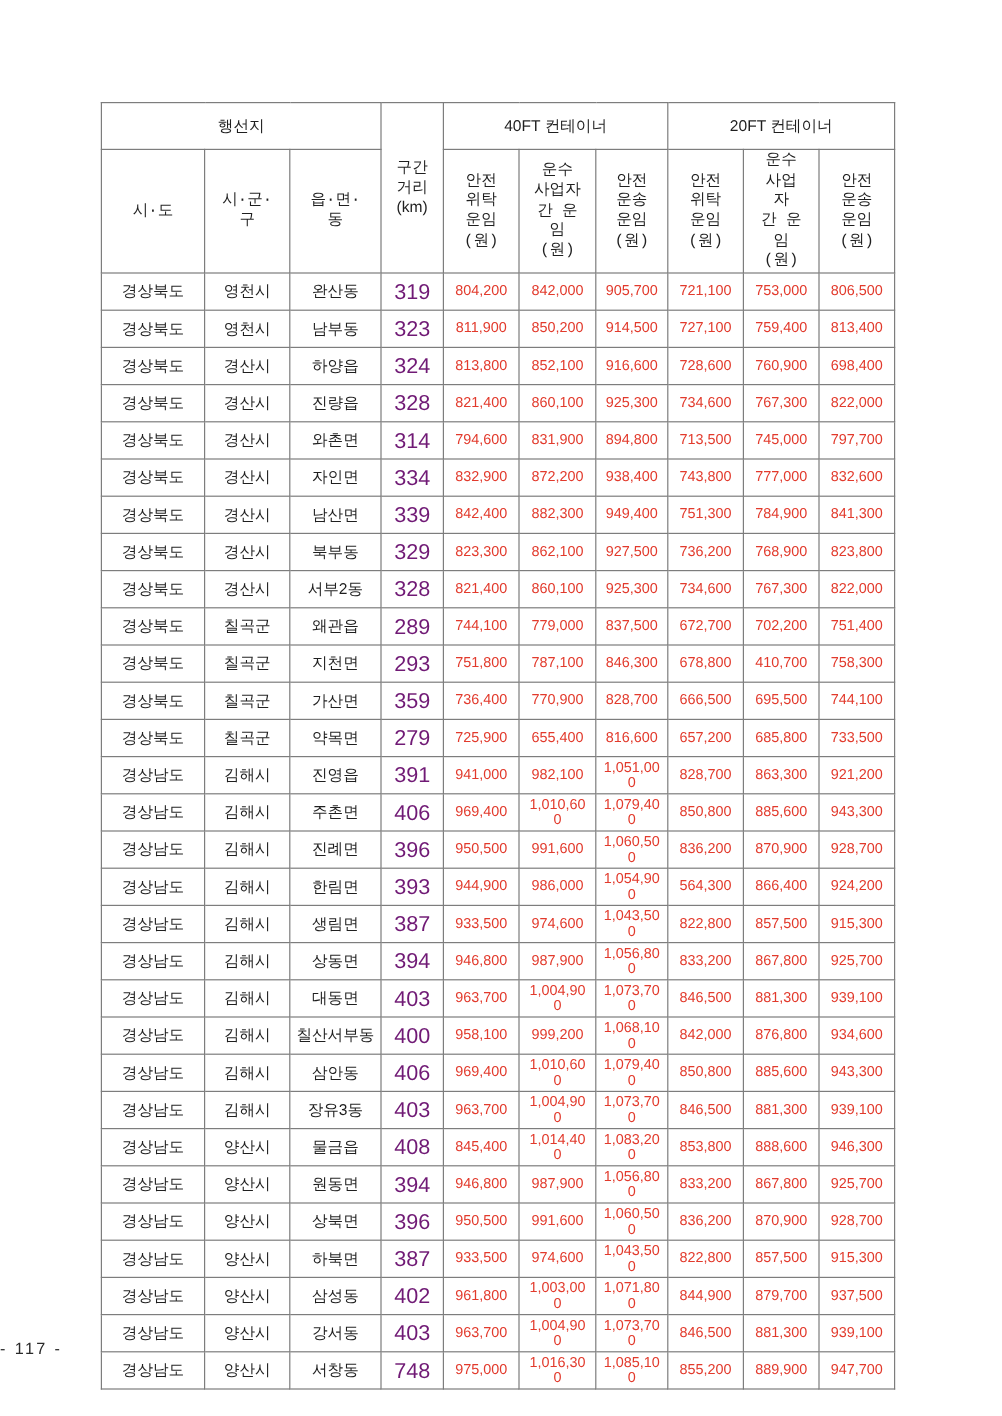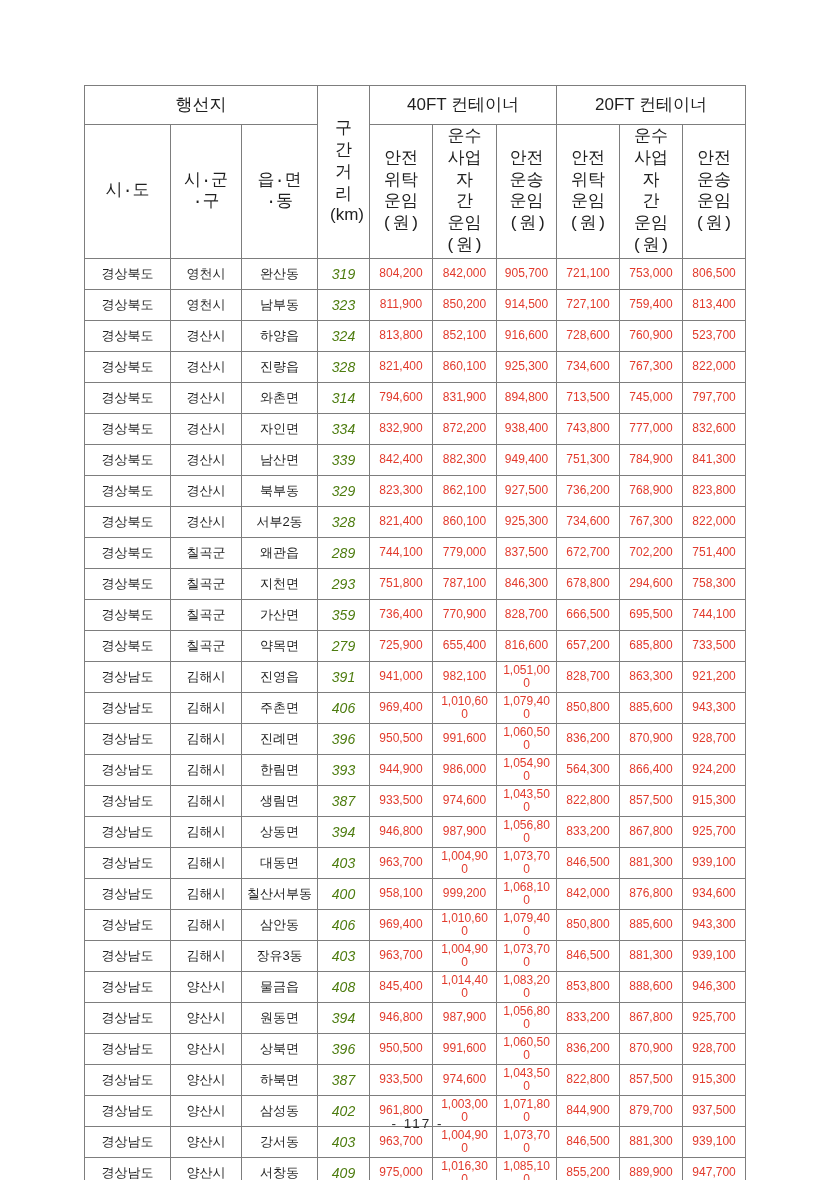--- a/index.html
+++ b/index.html
@@ -26,57 +26,56 @@
   }
   table.fare-table th,
   table.fare-table td {
     border: 1px solid #7d7d7d;
     vertical-align: middle;
     text-align: center;
     overflow: hidden;
   }
   table.fare-table th {
     font-weight: normal;
-    font-size: 17px;
+    font-size: 13px;
     color: #1f1f1f;
     white-space: pre-line;
     line-height: 1.28;
     padding: 1px 12px;
   }
   tr.hdr-row-1 th { height: 36px; }
   tr.hdr-row-2 th { height: 70px; font-family: Liberation Mono, monospace; }
   td.txt {
     font-size: 13px;
     color: #1f1f1f;
     height: 28px;
     line-height: 14px;
     padding: 1px 2px;
   }
   td.dist {
-    font-size: 14px;
-    color: #4d7c0f;
+    font-size: 18px;
+    color: #701a75;
     height: 28px;
     line-height: 14px;
     padding: 1px 2px;
-    font-style: italic;
   }
   td.num {
     font-size: 12px;
     color: var(--fare-red, #e23a2c);
     height: 28px;
     line-height: 13px;
     padding: 1px 5px;
     word-break: break-all;
   }
   .page-number {
     position: absolute;
     top: 1116px;
     left: 0;
     width: 100%;
-    text-align: center;
+    text-align: left;
     font-size: 13.5px;
     color: #2a2a2a;
     letter-spacing: 2px;
   }
 </style>
 </head>
 <body>
 
 <div class="page">
 
@@ -160,21 +159,21 @@
         <tr>
           <td class="txt">경상북도</td>
           <td class="txt">경산시</td>
           <td class="txt">하양읍</td>
           <td class="dist">324</td>
           <td class="num">813,800</td>
           <td class="num">852,100</td>
           <td class="num">916,600</td>
           <td class="num">728,600</td>
           <td class="num">760,900</td>
-          <td class="num">523,700</td>
+          <td class="num">698,400</td>
         </tr>
         <tr>
           <td class="txt">경상북도</td>
           <td class="txt">경산시</td>
           <td class="txt">진량읍</td>
           <td class="dist">328</td>
           <td class="num">821,400</td>
           <td class="num">860,100</td>
           <td class="num">925,300</td>
           <td class="num">734,600</td>
@@ -255,21 +254,21 @@
         </tr>
         <tr>
           <td class="txt">경상북도</td>
           <td class="txt">칠곡군</td>
           <td class="txt">지천면</td>
           <td class="dist">293</td>
           <td class="num">751,800</td>
           <td class="num">787,100</td>
           <td class="num">846,300</td>
           <td class="num">678,800</td>
-          <td class="num">294,600</td>
+          <td class="num">410,700</td>
           <td class="num">758,300</td>
         </tr>
         <tr>
           <td class="txt">경상북도</td>
           <td class="txt">칠곡군</td>
           <td class="txt">가산면</td>
           <td class="dist">359</td>
           <td class="num">736,400</td>
           <td class="num">770,900</td>
           <td class="num">828,700</td>
@@ -478,21 +477,21 @@
           <td class="num">1,004,900</td>
           <td class="num">1,073,700</td>
           <td class="num">846,500</td>
           <td class="num">881,300</td>
           <td class="num">939,100</td>
         </tr>
         <tr>
           <td class="txt">경상남도</td>
           <td class="txt">양산시</td>
           <td class="txt">서창동</td>
-          <td class="dist">409</td>
+          <td class="dist">748</td>
           <td class="num">975,000</td>
           <td class="num">1,016,300</td>
           <td class="num">1,085,100</td>
           <td class="num">855,200</td>
           <td class="num">889,900</td>
           <td class="num">947,700</td>
         </tr>
       </tbody>
   </table>
 

